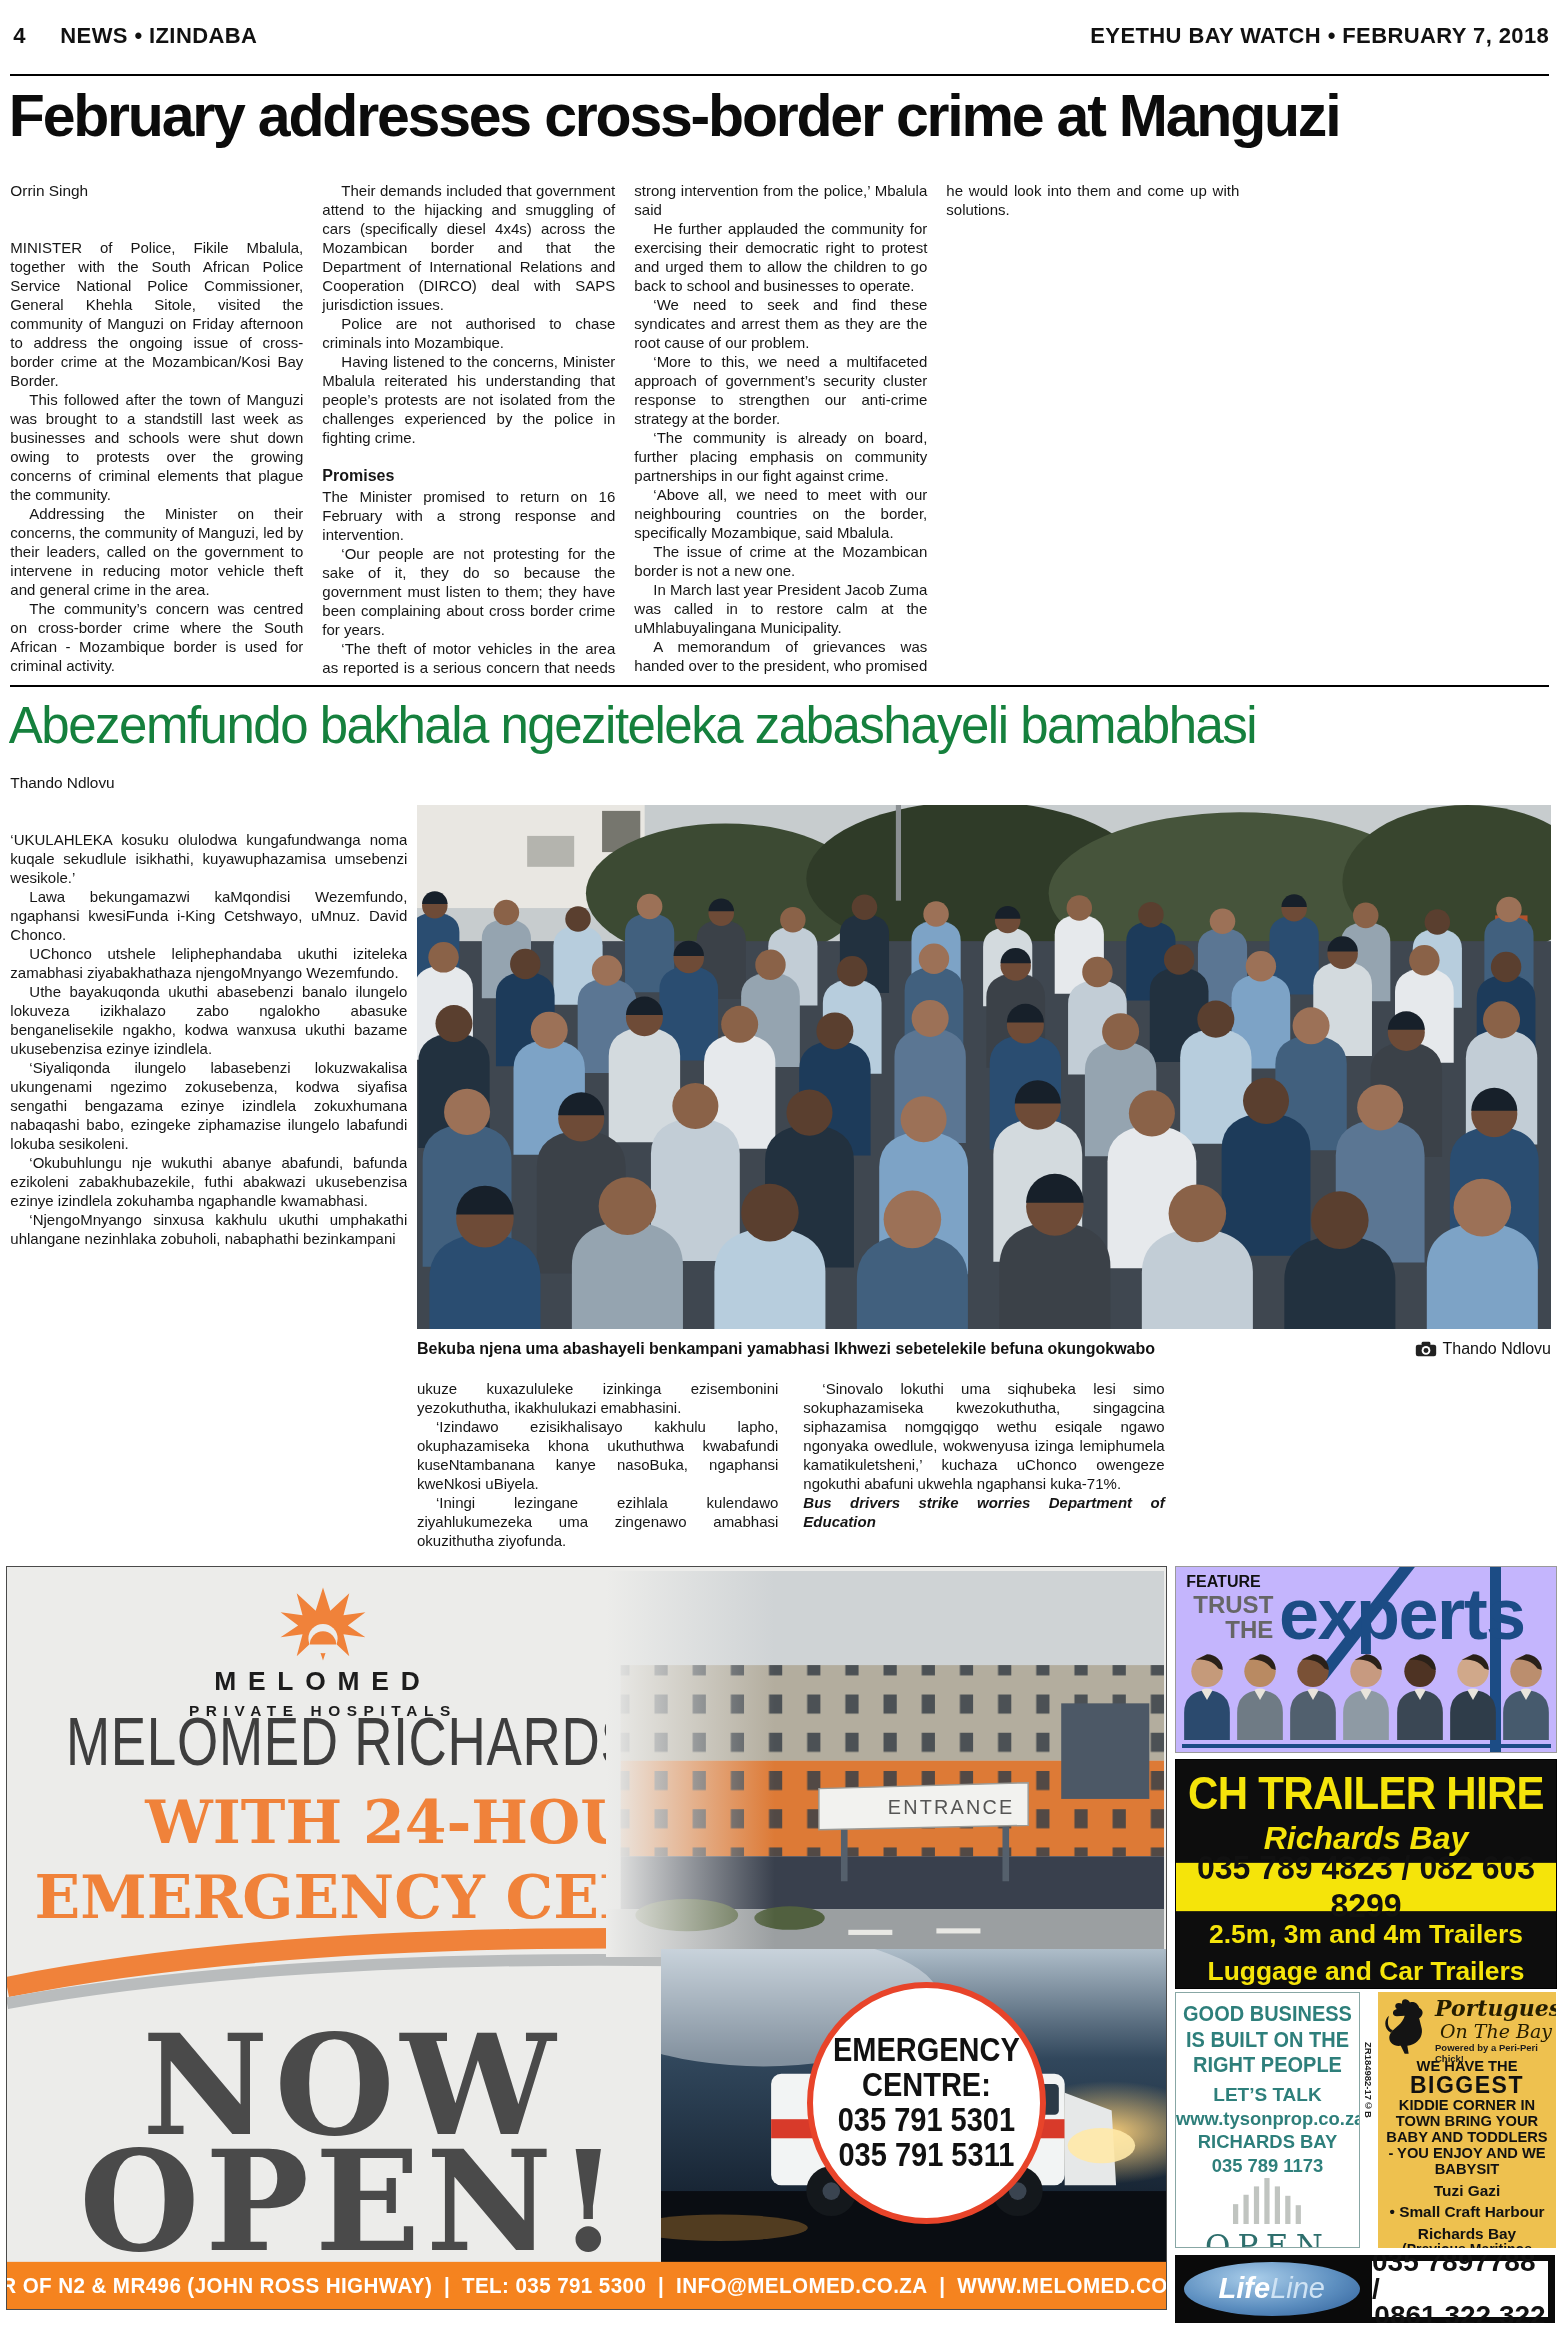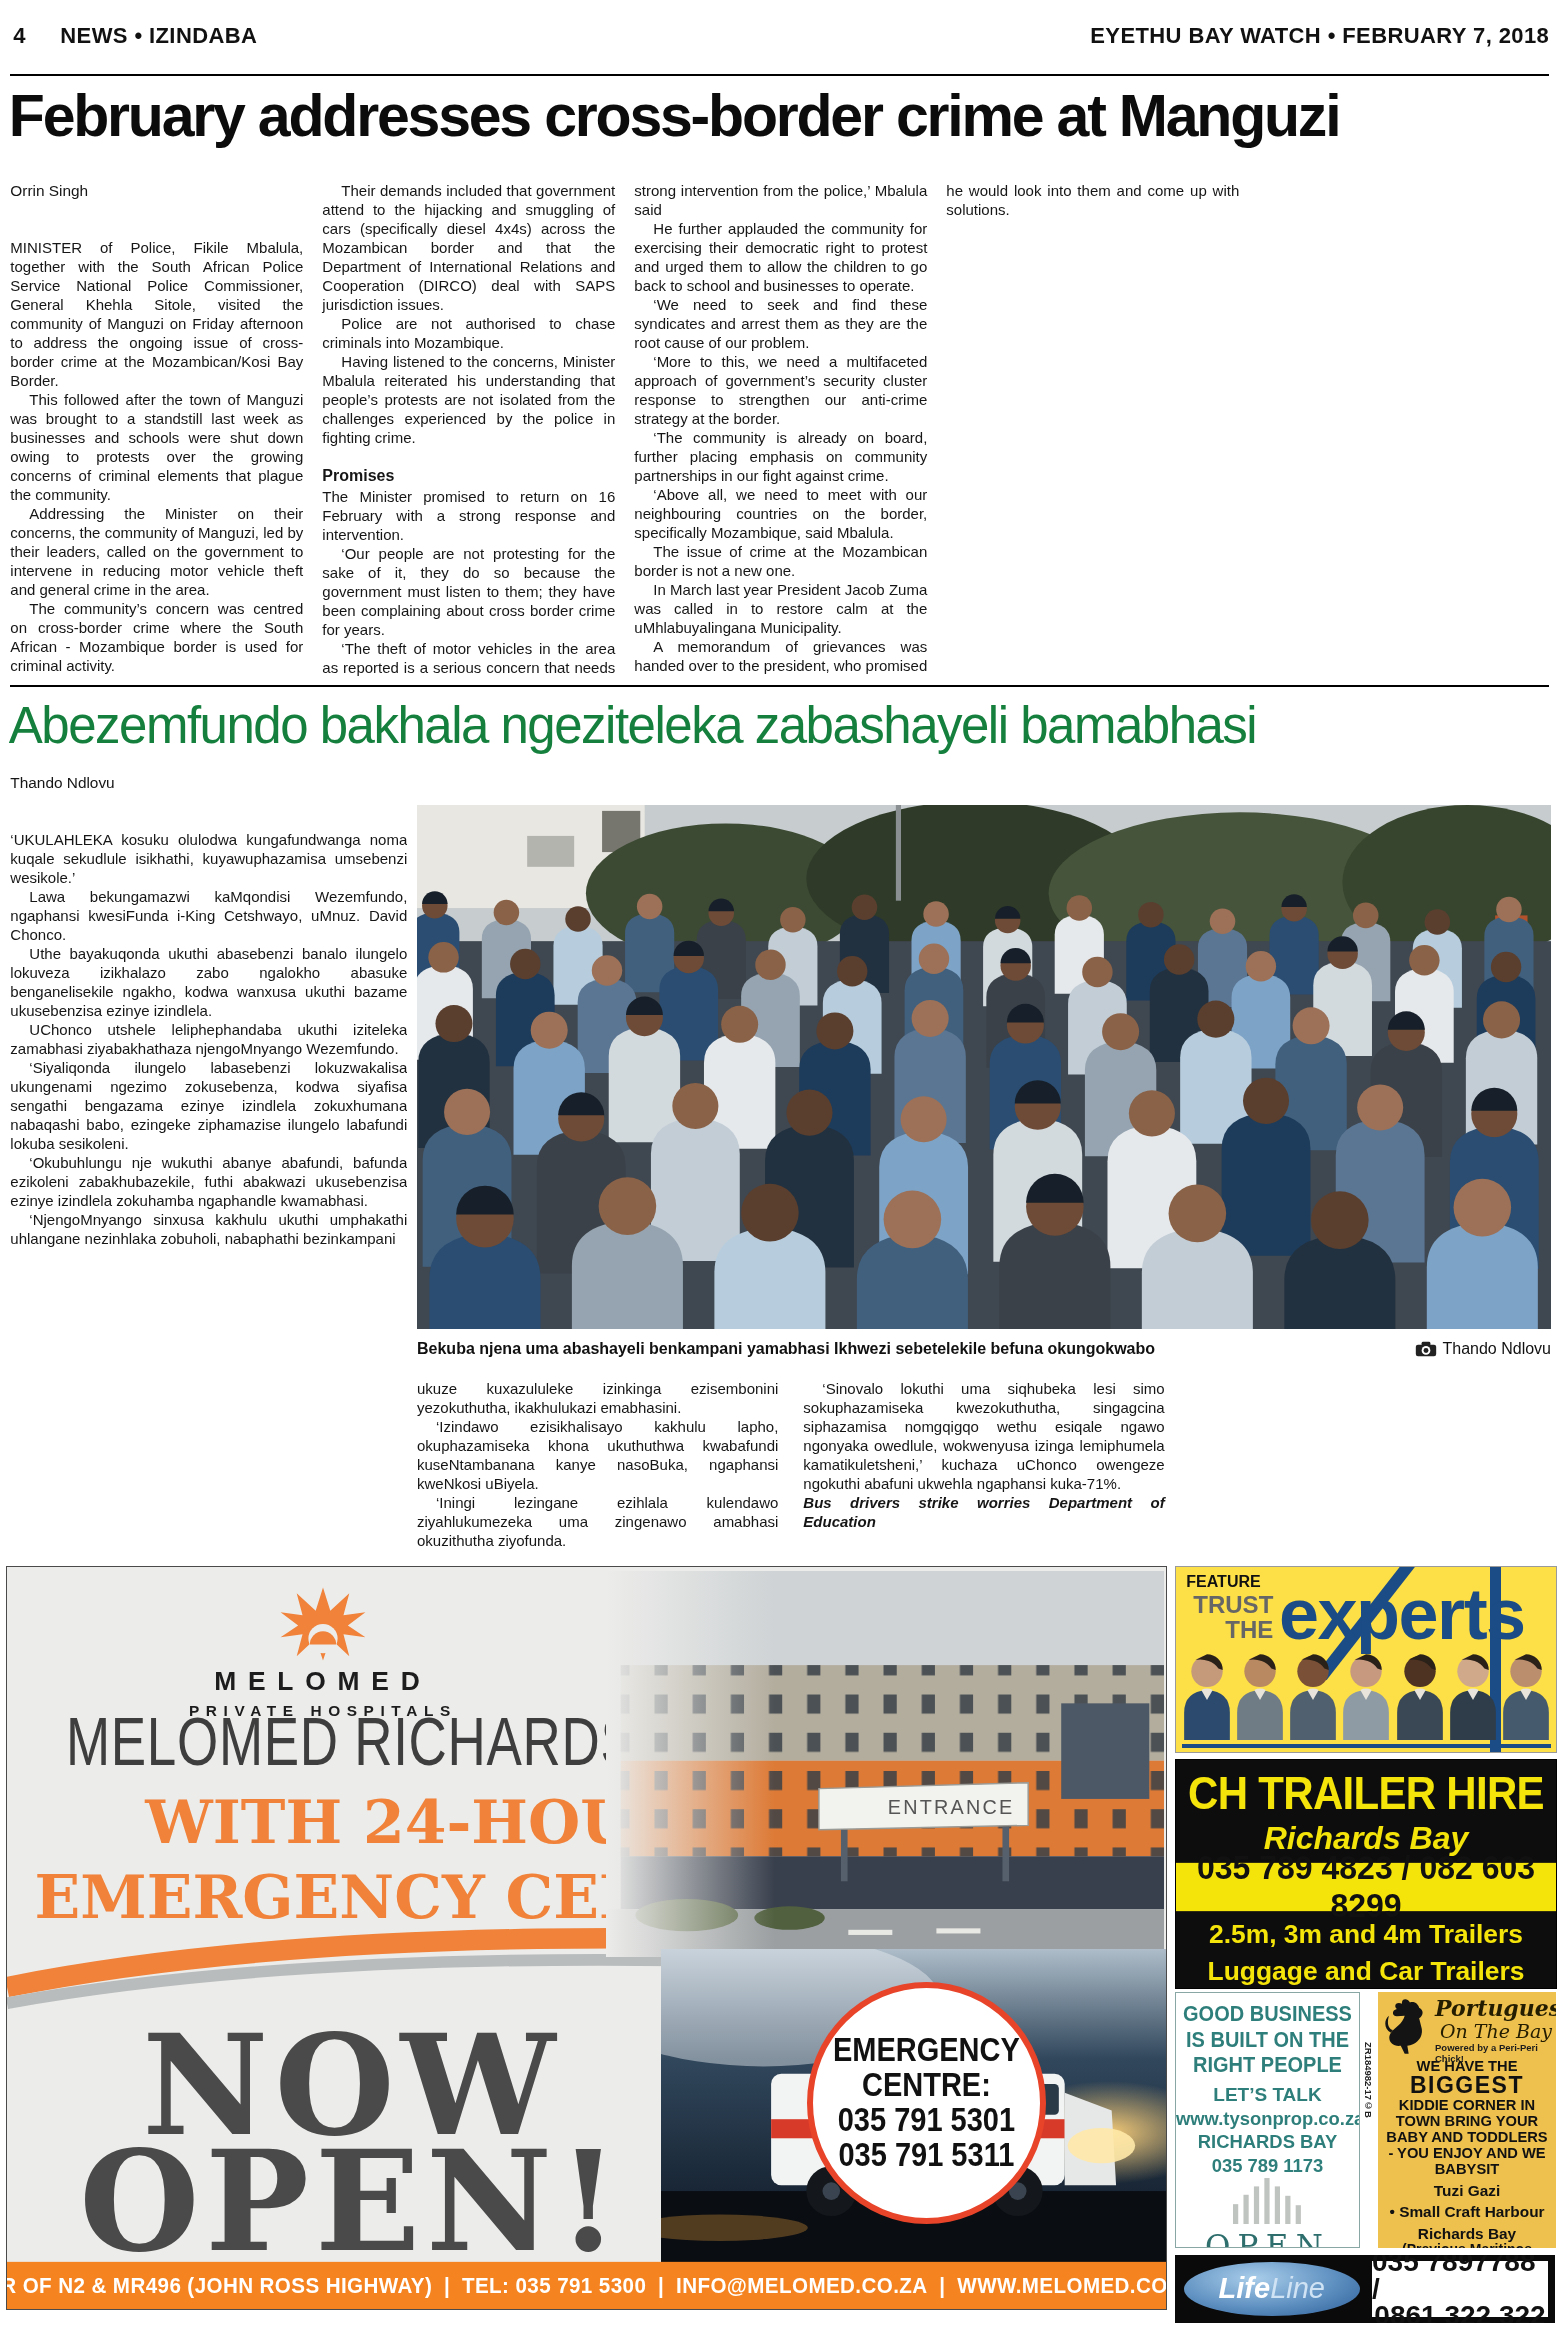--- a/index.html
+++ b/index.html
@@ -58,21 +58,21 @@
   .aphoto{position:absolute;left:654px;top:382px;width:505px;height:314px;}
   .ecircle{position:absolute;left:800px;top:415px;width:239px;height:242px;background:#fff;
            border:6.6px solid #e8442a;border-radius:50%;box-sizing:border-box;
            display:flex;flex-direction:column;align-items:center;justify-content:center;}
   .ecircle div{font-weight:bold;font-size:29px;line-height:35px;color:#111;transform:scaleY(1.12);}
   .mbar{position:absolute;left:0;bottom:0;width:1159px;height:46px;background:#f5831f;
         display:flex;align-items:center;justify-content:center;white-space:nowrap;
         color:#fff;font-weight:bold;font-size:20.6px;letter-spacing:0.4px;transform:scaleY(1.05);}
   .mbar .sep{margin:0 11.8px;font-weight:bold;}
   
-  .xprt{position:absolute;left:1175px;top:1566px;width:380px;height:185px;background:#fde047;
+  .xprt{position:absolute;left:1175px;top:1566px;width:380px;height:185px;background:#c4b5fd;
         border:0.7px solid #9a9a9a;overflow:hidden;}
   .xprt .vbar{position:absolute;left:314px;top:0;width:11px;height:185px;background:#1c4c85;}
   .xprt .diag{position:absolute;left:185px;top:-22px;width:11.8px;height:147px;background:#1c4c85;
               transform:rotate(38deg);}
   .xprt .feature{position:absolute;left:10.3px;top:5.9px;font-size:16px;font-weight:bold;color:#111;}
   .xprt .trust{position:absolute;left:10.3px;top:25px;font-size:24px;font-weight:bold;color:#666;
                line-height:25px;text-align:right;width:87px;}
   .xprt .brand{position:absolute;left:103px;top:5.9px;font-size:72px;font-weight:bold;color:#1c4c85;
                letter-spacing:-1.5px;}
   .xpeople{position:absolute;left:5.9px;bottom:4.4px;width:369px;height:97px;display:flex;
@@ -155,22 +155,22 @@
     <p>In March last year President Jacob Zuma was called in to restore calm at the uMhlabuyalingana Municipality.</p>
     <p>A memorandum of grievances was handed over to the president, who promised he would look into them and come up with solutions.</p>
   </div>
   <div class="rule2"></div>
 
   <div class="h2a">Abezemfundo bakhala ngeziteleka zabashayeli bamabhasi</div>
   <div class="a2left">
     <div class="byline">Thando Ndlovu</div>
     <p class="noind">‘UKULAHLEKA kosuku olulodwa kungafundwanga noma kuqale sekudlule isikhathi, kuyawuphazamisa umsebenzi wesikole.’</p>
     <p>Lawa bekungamazwi kaMqondisi Wezemfundo, ngaphansi kwesiFunda i-King Cetshwayo, uMnuz. David Chonco.</p>
+    <p>UChonco utshele leliphephandaba ukuthi iziteleka zamabhasi ziyabakhathaza njengoMnyango Wezemfundo.</p>
     <p>Uthe bayakuqonda ukuthi abasebenzi banalo ilungelo lokuveza izikhalazo zabo ngalokho abasuke benganelisekile ngakho, kodwa wanxusa ukuthi bazame ukusebenzisa ezinye izindlela.</p>
-    <p>UChonco utshele leliphephandaba ukuthi iziteleka zamabhasi ziyabakhathaza njengoMnyango Wezemfundo.</p>
     <p>‘Siyaliqonda ilungelo labasebenzi lokuzwakalisa ukungenami ngezimo zokusebenza, kodwa siyafisa sengathi bengazama ezinye izindlela zokuxhumana nabaqashi babo, ezingeke ziphamazise ilungelo labafundi lokuba sesikoleni.</p>
     <p>‘Okubuhlungu nje wukuthi abanye abafundi, bafunda ezikoleni zabakhubazekile, futhi abakwazi ukusebenzisa ezinye izindlela zokuhamba ngaphandle kwamabhasi.</p>
     <p>‘NjengoMnyango sinxusa kakhulu ukuthi umphakathi uhlangane nezinhlaka zobuholi, nabaphathi bezinkampani</p>
   </div>
 
   <div class="photo">
     <svg viewBox="0 0 1544 712" preserveAspectRatio="none">
       <rect width="1544" height="240" fill="#c7ccce"></rect>
       <rect x="0" y="0" width="310" height="140" fill="#e9e7e2"></rect>
       <rect x="150" y="42" width="64" height="42" fill="#b4b4ae"></rect>

